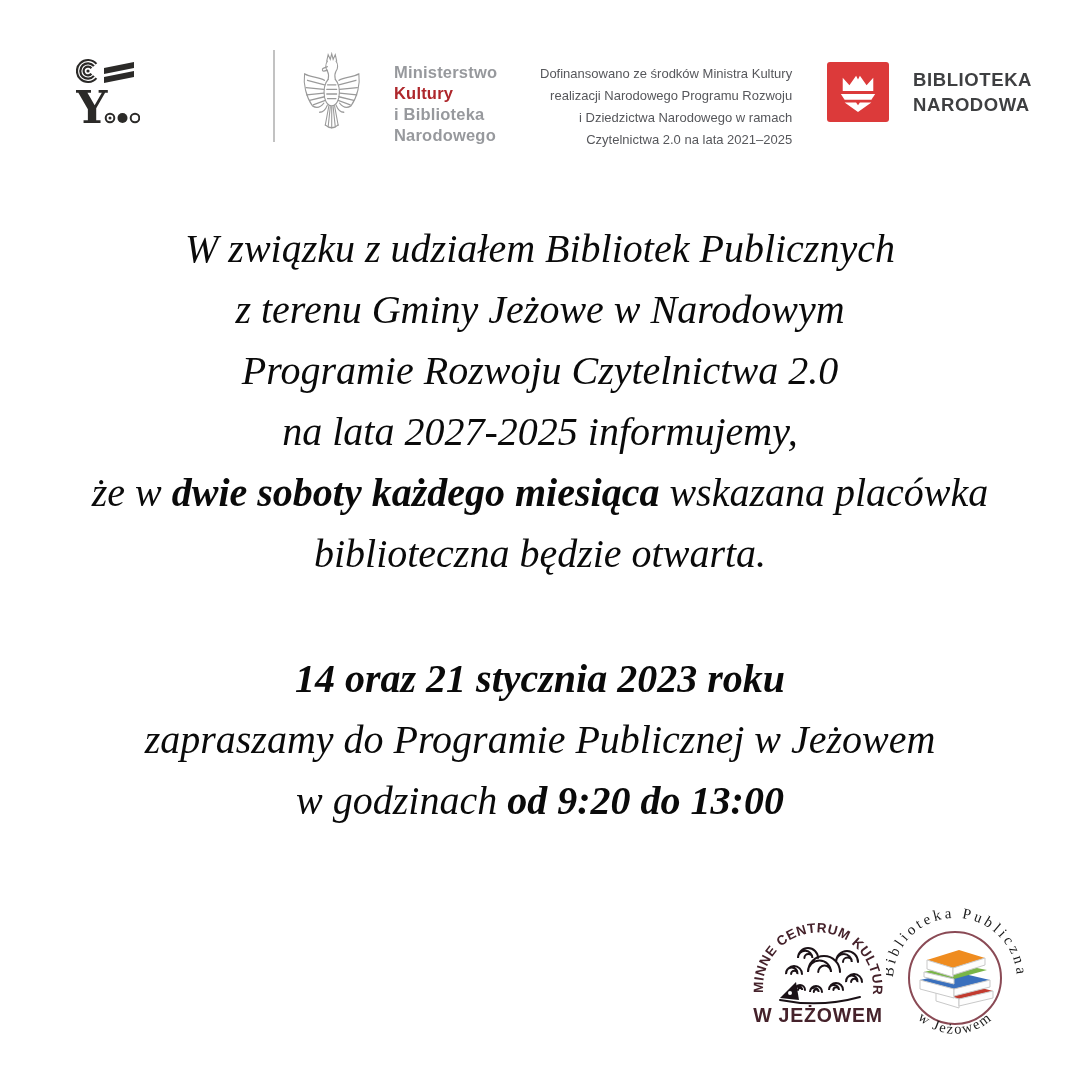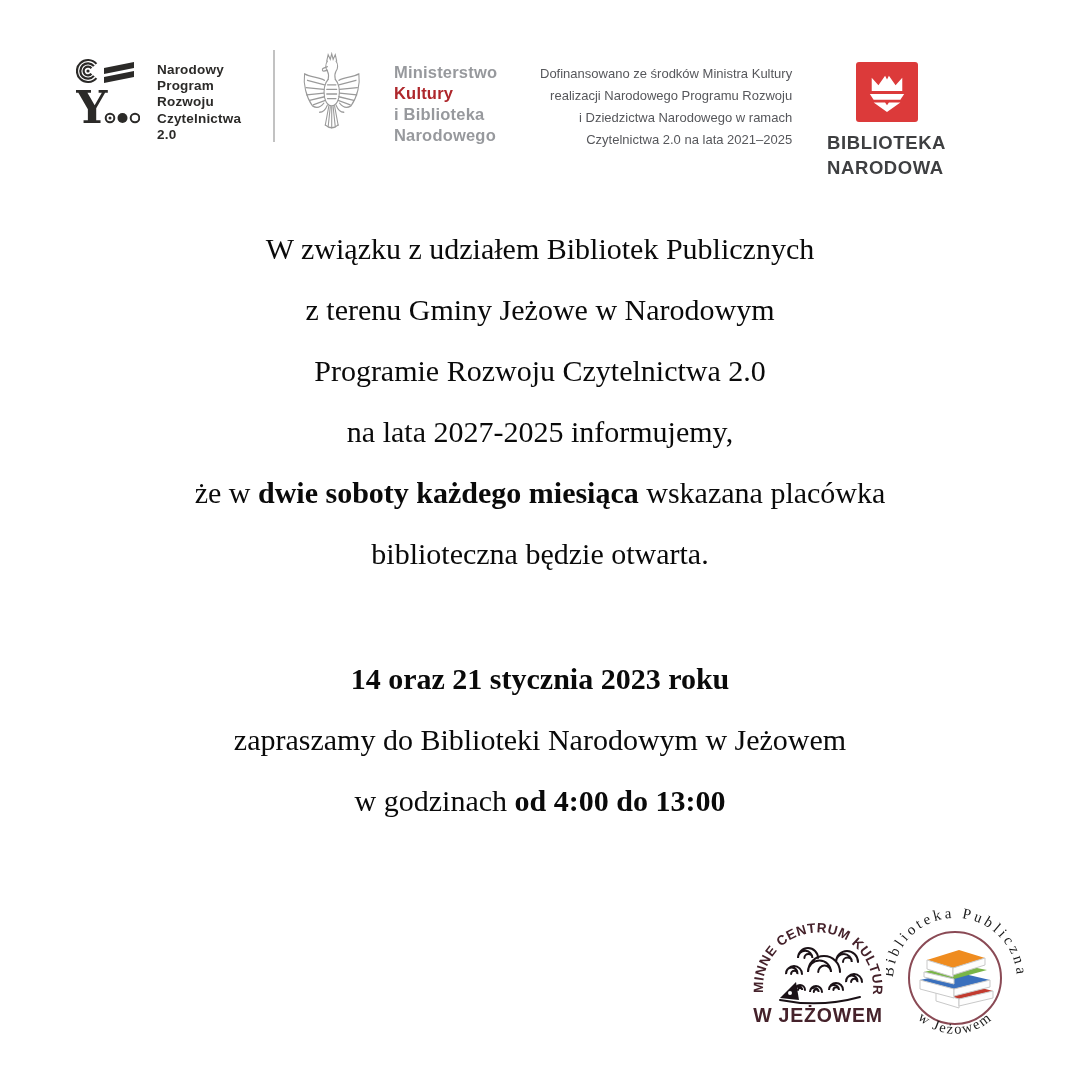--- a/index.html
+++ b/index.html
@@ -18,33 +18,33 @@
   .ministry-text{
     position:absolute;left:394px;top:62px;
     font-weight:bold;font-size:16.5px;line-height:21px;letter-spacing:.2px;
   }
   .ministry-text .gray{color:var(--ministry-gray);}
   .ministry-text .red{color:var(--ministry-red);}
   .funding-text{
     position:absolute;left:540px;top:63px;
     font-size:13px;line-height:22px;color:var(--funding-gray);white-space:nowrap;text-align:right;
   }
-  .bn-logo{position:absolute;left:827px;top:62px;display:flex;align-items:center;gap:8px;flex-direction:column;}
+  .bn-logo{position:absolute;left:827px;top:62px;display:flex;align-items:center;gap:24px;}
   .bn-square{
     width:62px;height:60px;background:var(--bn-red);border-radius:3px;
     display:flex;align-items:center;justify-content:center;
   }
   .bn-square svg{width:42px;height:42px;}
   .bn-text{font-weight:bold;font-size:18.5px;line-height:25px;color:var(--bn-text);letter-spacing:.6px;}
 
   
   .body-text{
     position:absolute;left:0;right:0;top:218px;text-align:center;
     font-family:"Liberation Serif","DejaVu Serif",serif;
-    font-size:30px;color:var(--body-black);
+    font-size:40px;color:var(--body-black);font-style:italic;
   }
   .body-text p{margin:0;line-height:61px;white-space:nowrap;}
   .body-text p.gap{margin-top:64px;}
   .body-text b{font-weight:bold;}
 
   
   .gck-svg{position:absolute;left:750px;top:900px;width:136px;height:136px;}
   .bp-svg{position:absolute;left:886px;top:896px;width:138px;height:154px;}
   .arc-text-gck{
     font-family:"Liberation Sans",sans-serif;font-weight:bold;font-size:13.5px;
@@ -77,27 +77,20 @@
     <circle cx="12" cy="13" r="1.6" fill="var(--nprc-dark)"></circle>
     <path d="M28 10 L58 4 L58 10 L28 16 Z" fill="var(--nprc-dark)"></path>
     <path d="M28 19 L58 13 L58 19 L28 25 Z" fill="var(--nprc-dark)"></path>
     <text x="0" y="65" font-family="'DejaVu Serif',serif" font-weight="bold" font-size="44" fill="var(--nprc-dark)">Y</text>
     <circle cx="34" cy="60" r="4.3" fill="none" stroke="var(--nprc-dark)" stroke-width="2"></circle>
     <circle cx="34" cy="60" r="1.5" fill="var(--nprc-dark)"></circle>
     <circle cx="46.5" cy="60" r="5" fill="var(--nprc-dark)"></circle>
     <circle cx="59" cy="60" r="4.3" fill="none" stroke="var(--nprc-dark)" stroke-width="2"></circle>
   </svg>
 
-  <div class="nprc-text">
-    <div>Narodowy</div>
-    <div>Program</div>
-    <div>Rozwoju</div>
-    <div>Czytelnictwa</div>
-    <div>2.0</div>
-  </div>
 
   <div class="v-divider"></div>
 
   <svg class="eagle-svg" viewBox="0 0 84 92" preserveAspectRatio="none">
     <g stroke="var(--eagle-gray)" stroke-width="1.5" fill="none" stroke-linecap="round">
       <path d="M36 10 L38 3 L41 8 L43 2 L45 8 L48 3 L50 10"></path>
       <path d="M37 10 C34 13 34 18 37 21 C39 24 39 27 38 30"></path>
       <path d="M49 10 C52 13 52 18 49 21 C47 24 47 27 48 30"></path>
       <path d="M37 16 L31 18 C29 19 30 21 32 21 L37 20"></path>
       <path d="M38 30 C33 34 31 42 33 50 C35 56 39 59 43 59 C47 59 51 56 53 50 C55 42 53 34 48 30"></path>
@@ -143,22 +136,22 @@
   </div>
 
   <main class="body-text">
     <p><span>W związku z udziałem Bibliotek Publicznych</span><b></b><span></span></p>
     <p><span>z terenu Gminy Jeżowe w Narodowym</span><b></b><span></span></p>
     <p><span>Programie Rozwoju Czytelnictwa 2.0</span><b></b><span></span></p>
     <p><span>na lata 2027-2025 informujemy,</span><b></b><span></span></p>
     <p><span>że w </span><b>dwie soboty każdego miesiąca</b><span> wskazana placówka</span></p>
     <p><span>biblioteczna będzie otwarta.</span><b></b><span></span></p>
     <p class="gap"><span></span><b>14 oraz 21 stycznia 2023 roku</b><span></span></p>
-    <p><span>zapraszamy do Biblioteki Narodowym w Jeżowem</span><b></b><span></span></p>
-    <p><span>w godzinach </span><b>od 4:00 do 13:00</b><span></span></p>
+    <p><span>zapraszamy do Programie Publicznej w Jeżowem</span><b></b><span></span></p>
+    <p><span>w godzinach </span><b>od 9:20 do 13:00</b><span></span></p>
   </main>
 
   <svg class="gck-svg" viewBox="0 0 136 136">
     <defs>
       <path id="gckArc" d="M14 98 A55 55 0 1 1 122 98" fill="none"></path>
     </defs>
     <text class="arc-text-gck">
       <textPath href="#gckArc" startOffset="50%" text-anchor="middle">GMINNE CENTRUM KULTURY</textPath>
     </text>
     <g stroke="var(--ornament-black)" stroke-width="2" fill="none" stroke-linecap="round">

